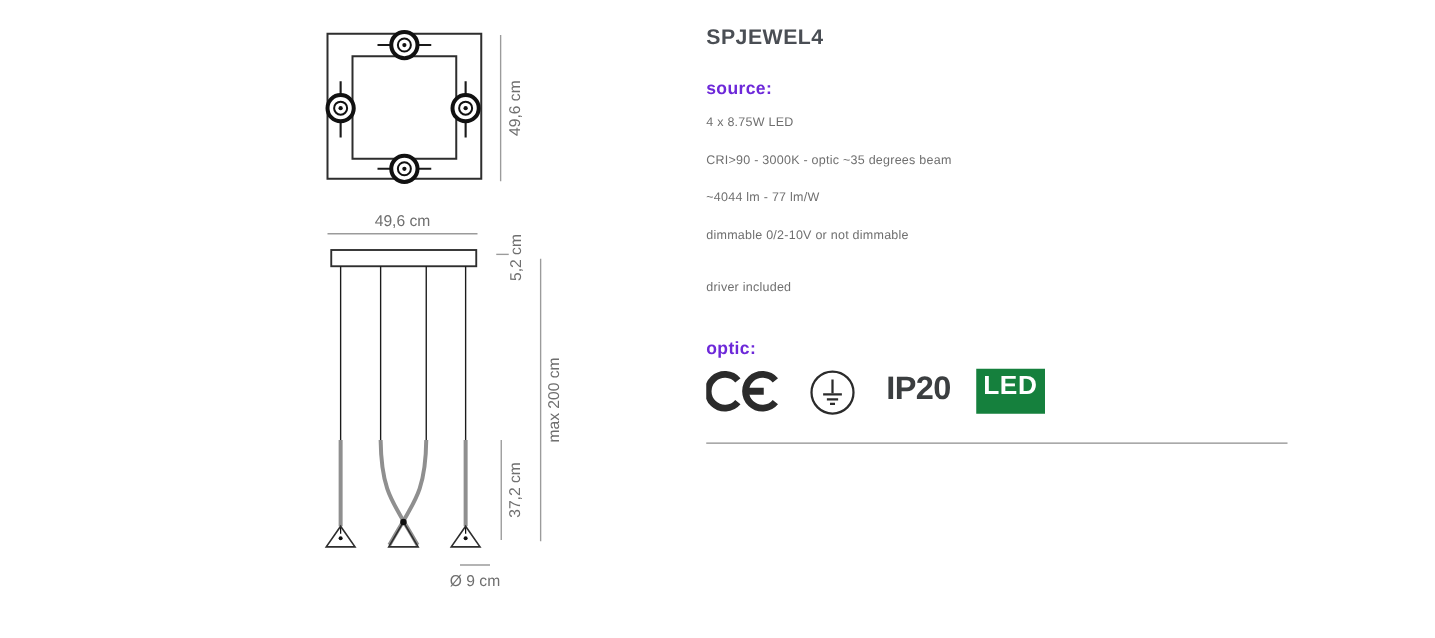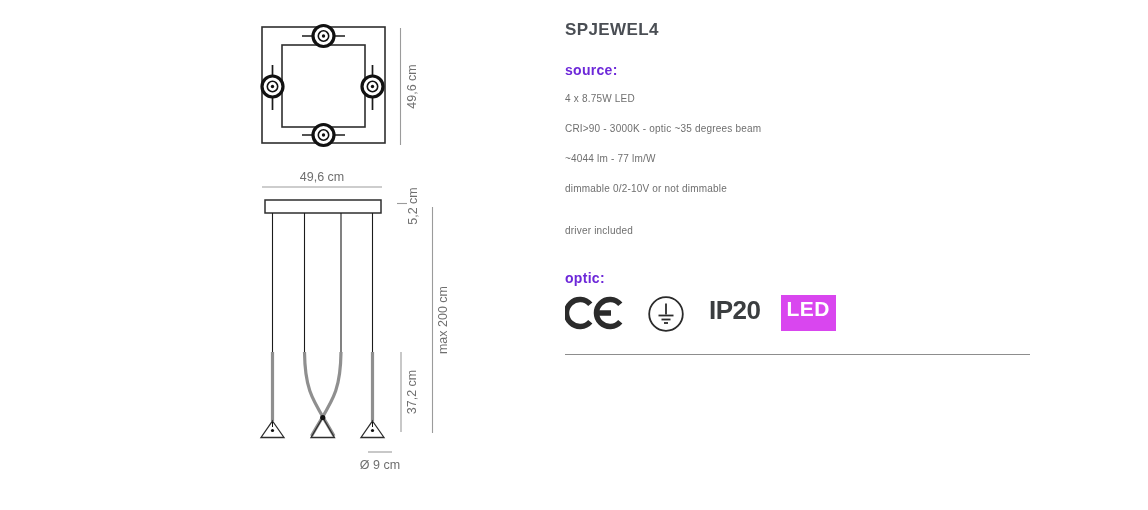--- a/index.html
+++ b/index.html
@@ -39,21 +39,21 @@
   .spec-line:nth-of-type(1){top:93px;}
   .marks-row{
     position:absolute;top:295px;left:0;
     display:flex;gap:22px;height:36px;
   }
   .ip-rating{
     font-size:26px;font-weight:600;color:#3b3e40;letter-spacing:-.5px;
     margin-left:2px;white-space:nowrap;
   }
   .led-badge{
-    background:#d946ef;color:#ffffff;
+    background:#15803d;color:#ffffff;
     font-size:21px;font-weight:bold;letter-spacing:.5px;
     padding:2px 6px 3px 6px;line-height:23px;
     margin-left:-2px;
   }
   .divider{
     position:absolute;top:354px;left:0;
     width:465px;height:1px;background:#8d8d8d;
   }
 </style>
 </head>

